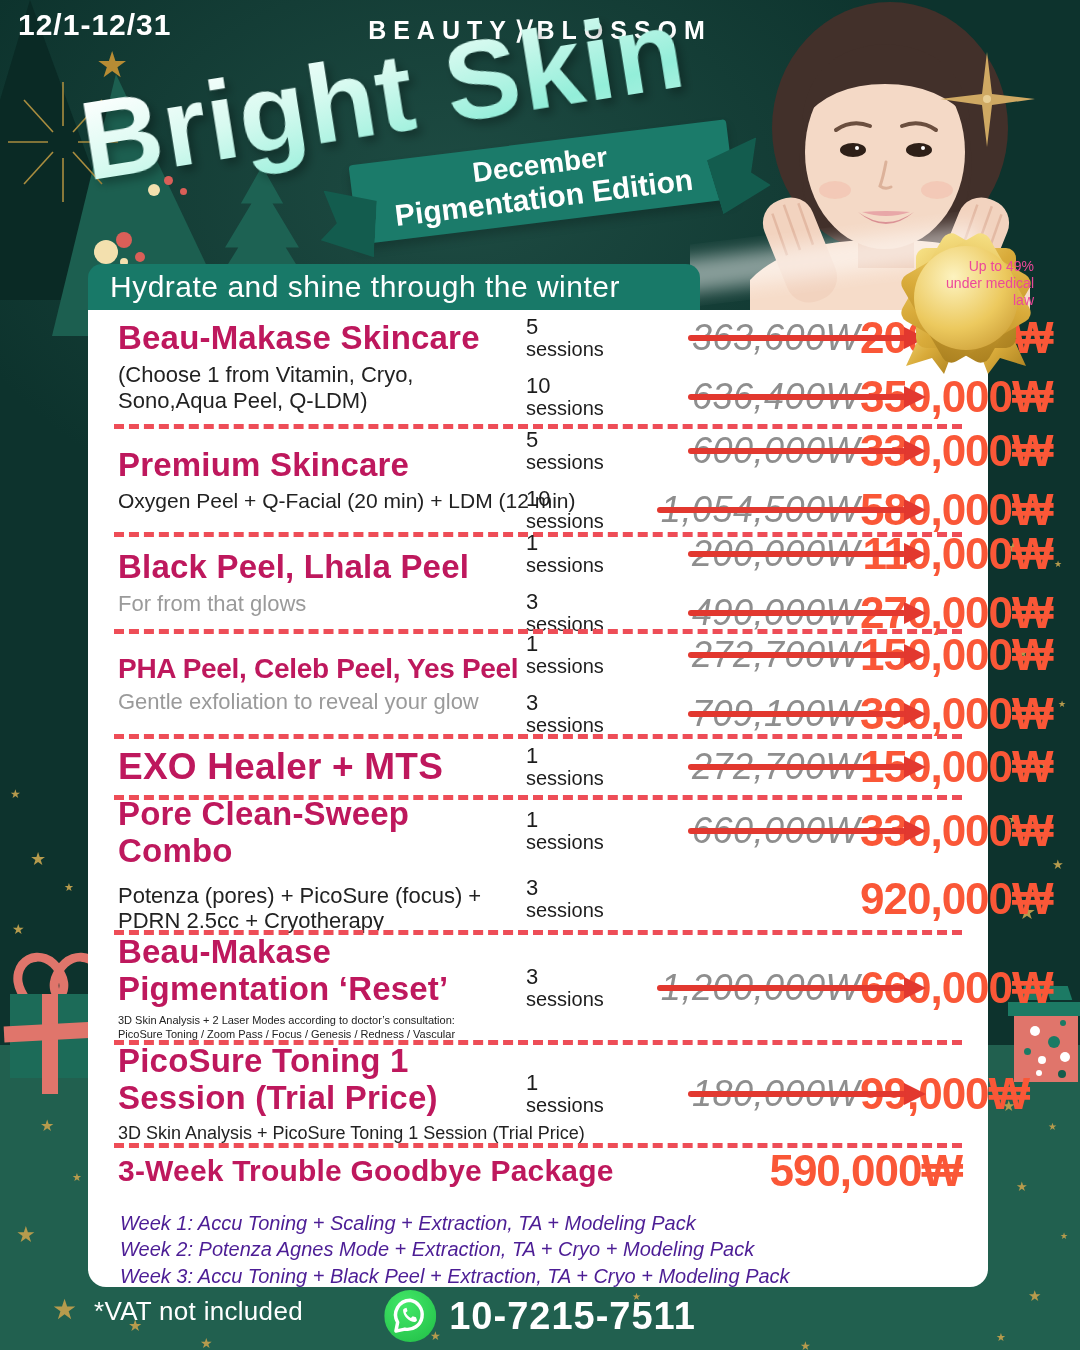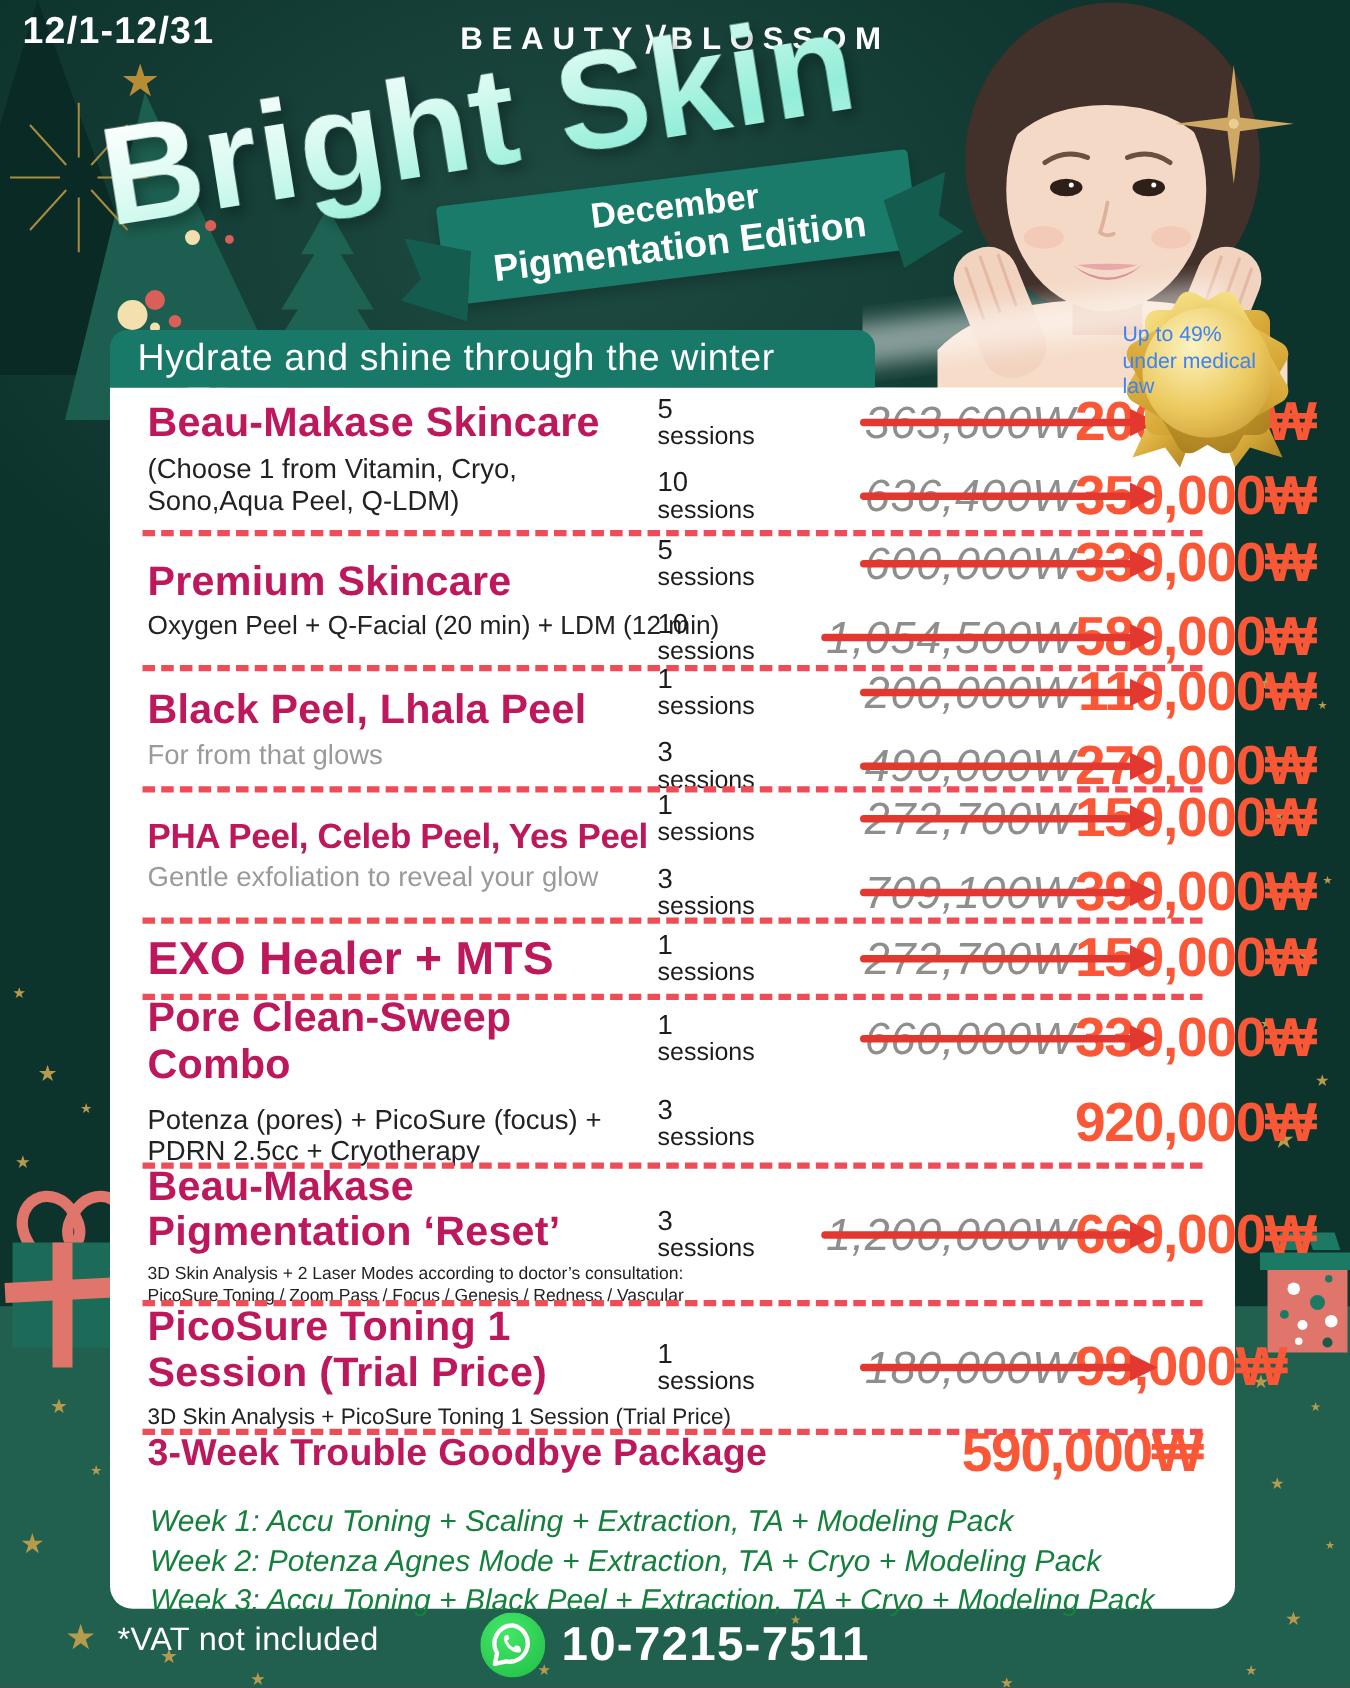--- a/index.html
+++ b/index.html
@@ -33,61 +33,61 @@
   .tree1{position:absolute;left:52px;top:74px;width:188px;height:262px;background:#1c5f50;clip-path:polygon(34% 0,100% 100%,0 100%);}
   .tree2{position:absolute;left:196px;top:166px;width:132px;height:170px;background:#1d6253;
     clip-path:polygon(50% 0,66% 22%,58% 22%,78% 48%,68% 48%,92% 78%,60% 78%,60% 100%,40% 100%,40% 78%,8% 78%,32% 48%,22% 48%,42% 22%,34% 22%);}
   .tree-star{position:absolute;left:96px;top:44px;color:#b78c34;font-size:36px;}
   .dot{position:absolute;border-radius:50%;}
   .st{position:absolute;color:#b69b4d;line-height:1;}
   .sparkle{position:absolute;}
 
   
   .seal-wrap{position:absolute;left:898px;top:226px;width:136px;height:150px;z-index:6;}
-  .seal-text{position:absolute;left:0;top:32px;width:136px;text-align:left;color:#3b82f6;
-    font-size:17px;line-height:1.22;}
+  .seal-text{position:absolute;left:0;top:32px;width:136px;text-align:right;color:#ec4899;
+    font-size:14px;line-height:1.22;}
   
   .banner{position:absolute;left:88px;top:264px;width:612px;height:46px;background:#187968;
     border-radius:14px 14px 0 0;display:flex;align-items:center;padding-left:22px;box-sizing:border-box;
     color:#fff;font-size:30px;letter-spacing:.5px;z-index:5;}
   .card{position:absolute;left:88px;top:310px;width:900px;height:977px;background:#fff;
     border-radius:0 18px 18px 18px;box-sizing:border-box;padding:0 26px;z-index:4;
     display:flex;flex-direction:column;}
   .dash{border-top:5px dashed #ee4d57;height:0;flex:none;}
   .row{display:flex;align-items:center;flex:none;}
   .left{width:408px;flex:none;padding-left:4px;}
   .name{font-size:33px;font-weight:600;color:#be185d;line-height:1.12;letter-spacing:.2px;}
   .name-lg{font-size:37px;}
   .name-tight{font-size:28px;white-space:nowrap;letter-spacing:-.3px;}
   .name-sm{font-size:30px;white-space:nowrap;}
   .sub{font-size:22px;color:#222;line-height:1.18;margin-top:5px;}
   .sub.gray{color:#9a9a9a;}
   .sub.nowrap{white-space:nowrap;}
   .sub.sz21{font-size:21px;}
-  .sub.small{font-size:14px;margin-top:6px;}
+  .sub.small{font-size:11px;margin-top:6px;}
   .sub.small2{font-size:18px;margin-top:6px;}
   .sub.w375{width:375px;}
   .offers{flex:1;display:flex;flex-direction:column;justify-content:center;gap:9px;}
   .offer{display:flex;align-items:center;}
   .sess{width:82px;flex:none;color:#1c1c1c;line-height:1.08;}
   .sess .n{font-size:22px;}
   .sess .w{font-size:20px;}
   .old{width:252px;flex:none;text-align:right;font-size:36px;color:#8e8e8e;letter-spacing:.5px;font-style:italic;}
   .strike{position:relative;display:inline-block;}
   .strike::after{content:"";position:absolute;left:-4px;right:-46px;top:50%;margin-top:-3px;height:6px;
     background:#e2382f;border-radius:3px;}
   .strike::before{content:"";position:absolute;right:-66px;top:50%;margin-top:-11px;
     border-left:22px solid #e2382f;border-top:11px solid transparent;border-bottom:11px solid transparent;}
   .new{flex:1;text-align:right;font-size:44px;font-weight:bold;color:#fa5737;letter-spacing:-1px;}
   .row9{flex-direction:column;align-items:stretch;justify-content:center;}
   .r9top{display:flex;align-items:center;}
   .r9top .left9{flex:none;width:460px;padding-left:4px;}
   .r9top .old{width:230px;}
   .foot{margin-top:14px;padding-left:6px;}
-  .fline{font-style:italic;font-size:24px;color:#15803d;line-height:1.32;}
+  .fline{font-style:italic;font-size:20px;color:#4c1d95;line-height:1.32;}
 
   
   .gift-l{position:absolute;left:6px;top:952px;width:88px;height:126px;z-index:2;}
   .gift-l .box{position:absolute;left:4px;top:42px;width:80px;height:84px;background:#1c6b58;}
   .gift-l .vr{position:absolute;left:36px;top:42px;width:16px;height:100px;background:#e0756b;}
   .gift-l .hr{position:absolute;left:-2px;top:72px;width:94px;height:16px;background:#e0756b;transform:rotate(-3deg);}
   .gift-l .loop{position:absolute;width:34px;height:40px;border:9px solid #e0756b;border-radius:60% 60% 50% 50%;}
   .gift-l .loop.a{left:8px;top:0;transform:rotate(-28deg);}
   .gift-l .loop.b{left:46px;top:0;transform:rotate(28deg);}
   .gift-r{position:absolute;left:1008px;top:990px;width:78px;height:92px;z-index:2;}

